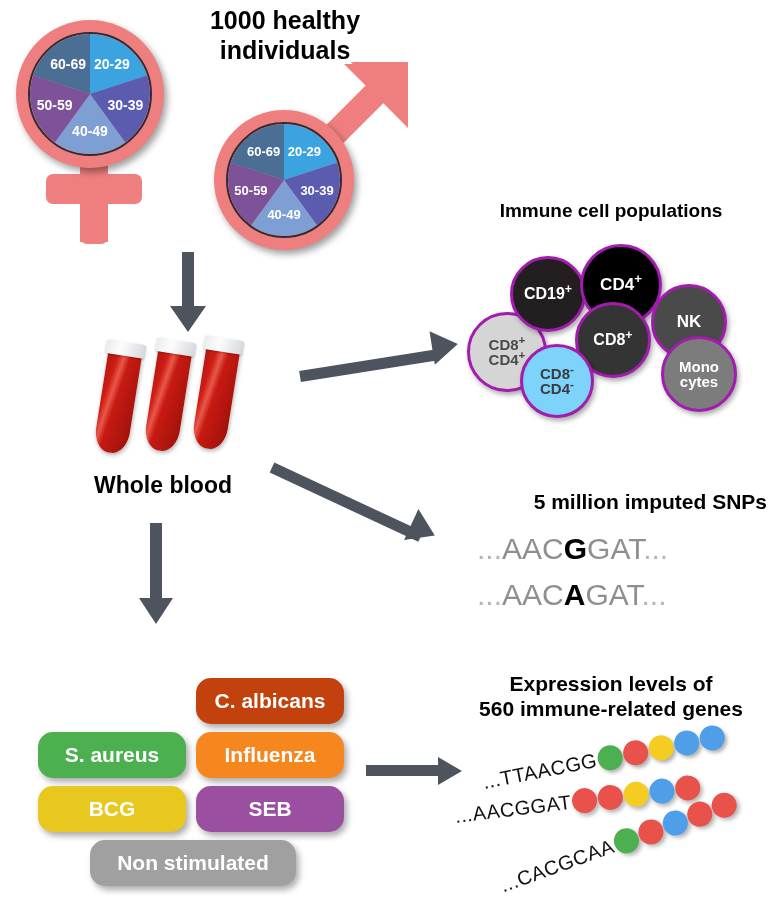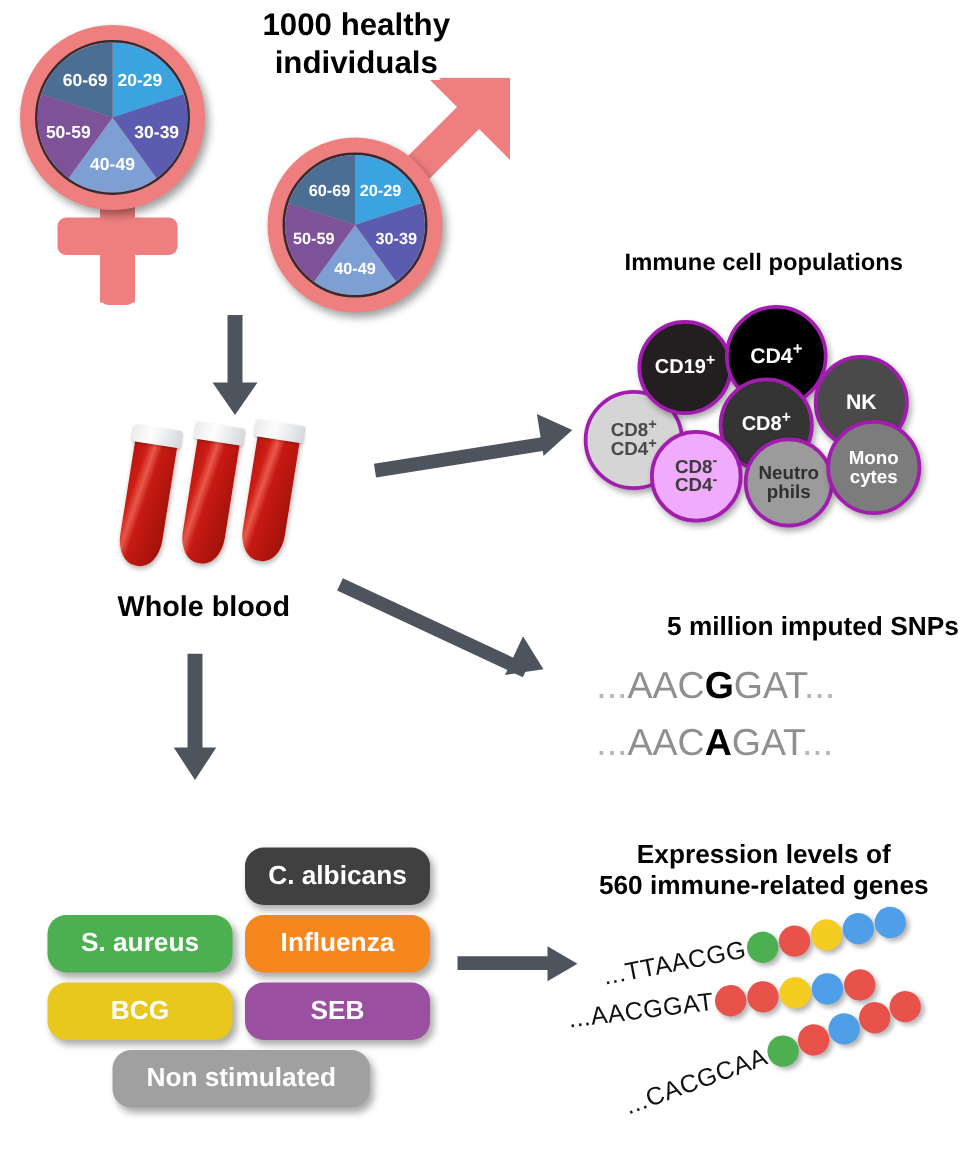--- a/index.html
+++ b/index.html
@@ -199,51 +199,46 @@
   <div class="cell" style="left:196px;top:44px;width:76px;height:76px;background:#4a4a4a;color:#fff;font-size:17px;">
     <span>NK</span>
   </div>
 
   <div class="cell" style="left:120px;top:62px;width:76px;height:76px;background:#343434;color:#fff;font-size:16px;">
     <span>
       <span>CD8</span><sup>+</sup>
     </span>
   </div>
 
-  <div class="cell" style="left:65px;top:104px;width:74px;height:74px;background:#f0abfc;color:#3c3c3c;font-size:15px;text-align:center;">
+  <div class="cell" style="left:65px;top:104px;width:74px;height:74px;background:#7dd3fc;color:#3c3c3c;font-size:15px;text-align:center;">
     <span>
       <span>CD8</span><sup>-</sup><br>
       <span>CD4</span><sup>-</sup>
     </span>
   </div>
 
-  <div class="cell" style="left:140px;top:110px;width:72px;height:72px;background:#9b9b9b;color:#2f2f2f;font-size:15px;">
-    <span>
-      <span>Neutro</span><br><span>phils</span>
-    </span>
-  </div>
 
   <div class="cell" style="left:206px;top:96px;width:76px;height:76px;background:#7c7c7c;color:#fff;font-size:15px;">
     <span>
       <span>Mono</span><br><span>cytes</span>
     </span>
   </div>
 </div>
 
 <div style="position:absolute;left:455px;top:528px;width:312px;height:96px;">
   <div class="snp-row" style="left:22px;top:4px;font-size:30px;text-align:right;">
     <span class="dim">...</span><span class="mid">AAC</span><span class="hot">G</span><span class="mid">GAT</span><span class="dim">...</span>
   </div>
   <div class="snp-row" style="left:22px;top:50px;font-size:30px;">
     <span class="dim">...</span><span class="mid">AAC</span><span class="hot">A</span><span class="mid">GAT</span><span class="dim">...</span>
   </div>
 </div>
 
 <div style="position:absolute;left:38px;top:678px;width:310px;height:220px;">
-  <div class="stim" style="left:158px;top:0px;width:148px;height:46px;background:#404040;font-size:21px;">C. albicans</div>
+  <div class="stim" style="left:158px;top:0px;width:148px;height:46px;background:#c2410c;font-size:21px;">C. albicans</div>
   <div class="stim" style="left:0px;top:54px;width:148px;height:46px;background:#4caf50;font-size:21px;">S. aureus</div>
   <div class="stim" style="left:158px;top:54px;width:148px;height:46px;background:#f6871f;font-size:21px;">Influenza</div>
   <div class="stim" style="left:0px;top:108px;width:148px;height:46px;background:#e8c81e;font-size:21px;">BCG</div>
   <div class="stim" style="left:158px;top:108px;width:148px;height:46px;background:#9b4fa0;font-size:21px;">SEB</div>
   <div class="stim" style="left:52px;top:162px;width:206px;height:46px;background:#a0a0a0;font-size:21px;text-align:center;">Non stimulated</div>
 </div>
 
 <div style="position:absolute;left:455px;top:726px;width:316px;height:190px;">
 
   <div class="strand" style="left:28px;top:44px;transform:rotate(-11deg);">

